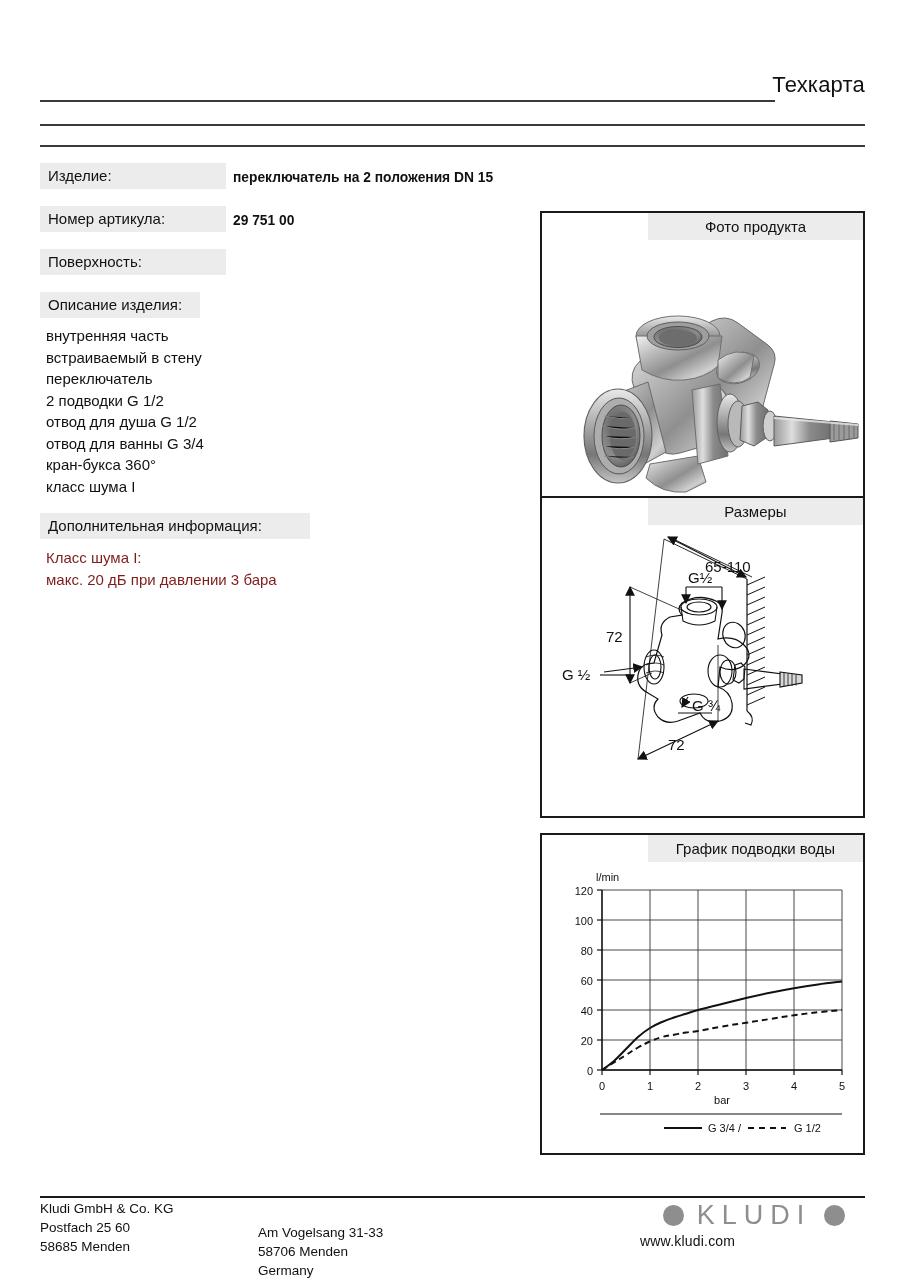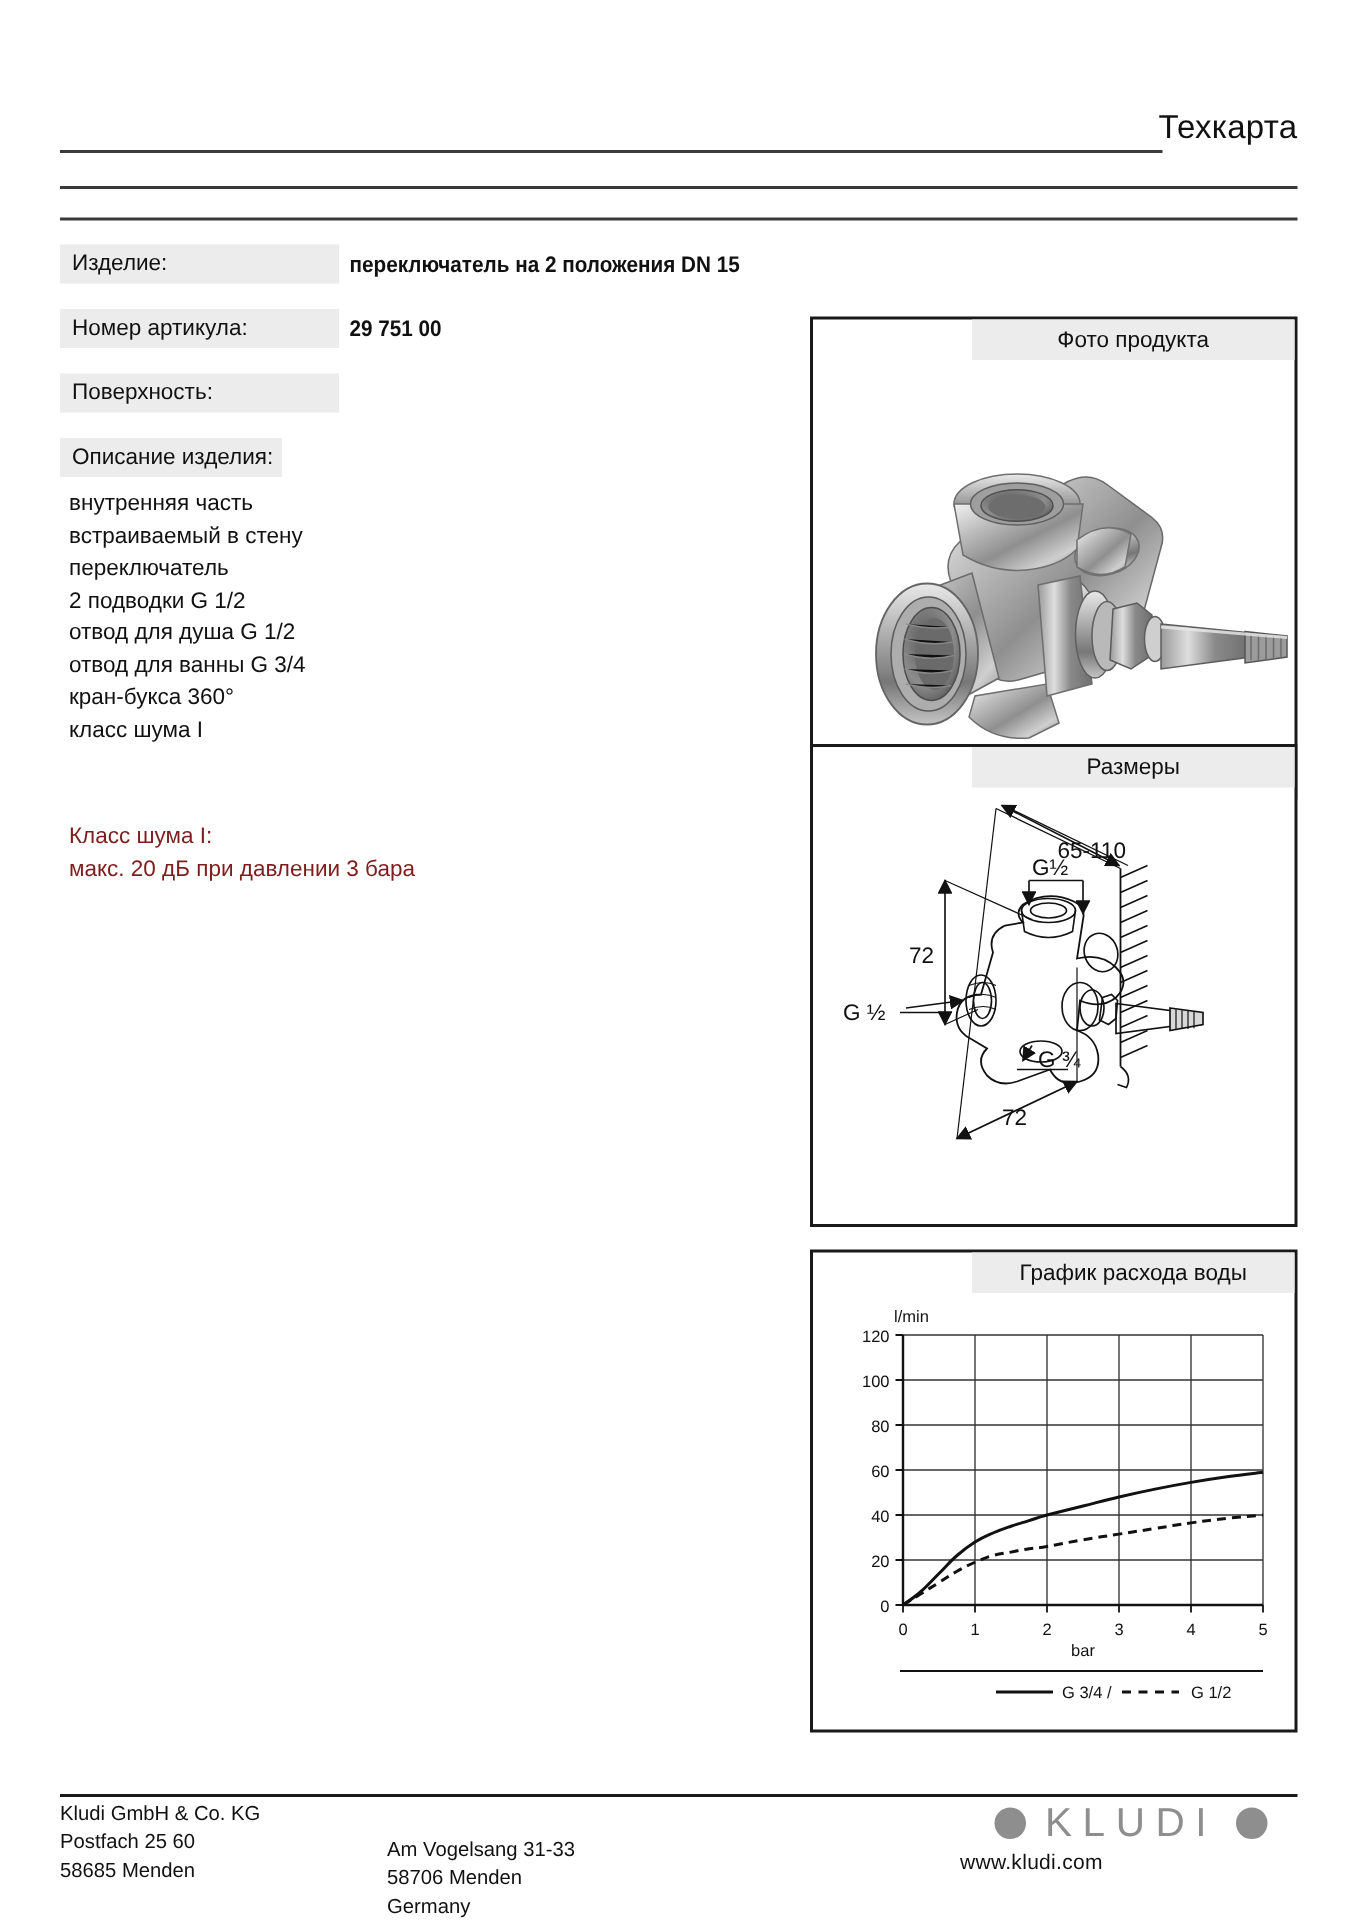--- a/index.html
+++ b/index.html
@@ -30,21 +30,21 @@
   .val{
     position:absolute;font-size:15px;line-height:20px;
     font-weight:bold;color:#111;white-space:nowrap;
     transform:scaleX(.92);transform-origin:left center;
   }
   .lbl-izd{left:40px;top:163px;width:186px;height:26px;}
   .val-izd{left:233px;top:167px;}
   .lbl-art{left:40px;top:206px;width:186px;height:26px;}
   .val-art{left:233px;top:210px;}
   .lbl-pov{left:40px;top:249px;width:186px;height:26px;}
-  .lbl-opis{left:40px;top:292px;width:148px;height:26px;}
+  .lbl-opis{left:40px;top:292px;width:160px;height:26px;}
 
   .desc{
     position:absolute;left:46px;top:325px;width:440px;
     font-size:15px;line-height:21.5px;color:#111;white-space:pre-line;
   }
   .lbl-dop{left:40px;top:513px;width:270px;height:26px;}
   .dop{
     position:absolute;left:46px;top:547px;width:440px;
     font-size:15px;line-height:21.5px;color:#7f1d1d;white-space:pre-line;
   }
@@ -99,20 +99,21 @@
   <div class="lbl lbl-opis">Описание изделия:</div>
   <div class="desc">внутренняя часть
 встраиваемый в стену
 переключатель
 2 подводки G 1/2
 отвод для душа G 1/2
 отвод для ванны G 3/4
 кран-букса 360°
 класс шума I</div>
 
+  <div class="lbl lbl-dop">Дополнительная информация:</div>
   <div class="dop">Класс шума I:
 макс. 20 дБ при давлении 3 бара</div>
 
   <div class="panel" id="panel-photo">
     <div class="panel-hd">Фото продукта</div>
     <div class="photo-wrap">
       <svg viewBox="0 0 321 291" width="100%" height="100%" preserveAspectRatio="xMidYMid meet">
         <defs>
           <linearGradient id="mtlA" x1="0" y1="0" x2="1" y2="1">
             <stop offset="0" stop-color="#f2f2f2"></stop>
@@ -281,21 +282,21 @@
           <text x="64" y="117">72</text>
           <text x="20" y="155">G ½</text>
           <text x="150" y="186">G ¾</text>
           <text x="126" y="225">72</text>
         </g>
       </svg>
     </div>
   </div>
 
   <div class="panel" id="panel-flow">
-    <div class="panel-hd">График расхода воды</div>
+    <div class="panel-hd">График подводки воды</div>
     <div class="flow-wrap">
       <svg id="flow-svg" viewBox="0 0 321 291" width="100%" height="100%" preserveAspectRatio="xMidYMid meet" font-family="Liberation Sans, sans-serif">
           <line x1="60" y1="208" x2="300" y2="208" stroke="#333" stroke-width="0.9"></line>
           <line x1="55" y1="208" x2="60" y2="208" stroke="#111" stroke-width="1.2"></line>
           <text x="51" y="212.5" text-anchor="end" font-size="11" fill="#111">0</text>
           <line x1="60" y1="178" x2="300" y2="178" stroke="#333" stroke-width="0.9"></line>
           <line x1="55" y1="178" x2="60" y2="178" stroke="#111" stroke-width="1.2"></line>
           <text x="51" y="182.5" text-anchor="end" font-size="11" fill="#111">20</text>
           <line x1="60" y1="148" x2="300" y2="148" stroke="#333" stroke-width="0.9"></line>
           <line x1="55" y1="148" x2="60" y2="148" stroke="#111" stroke-width="1.2"></line>

